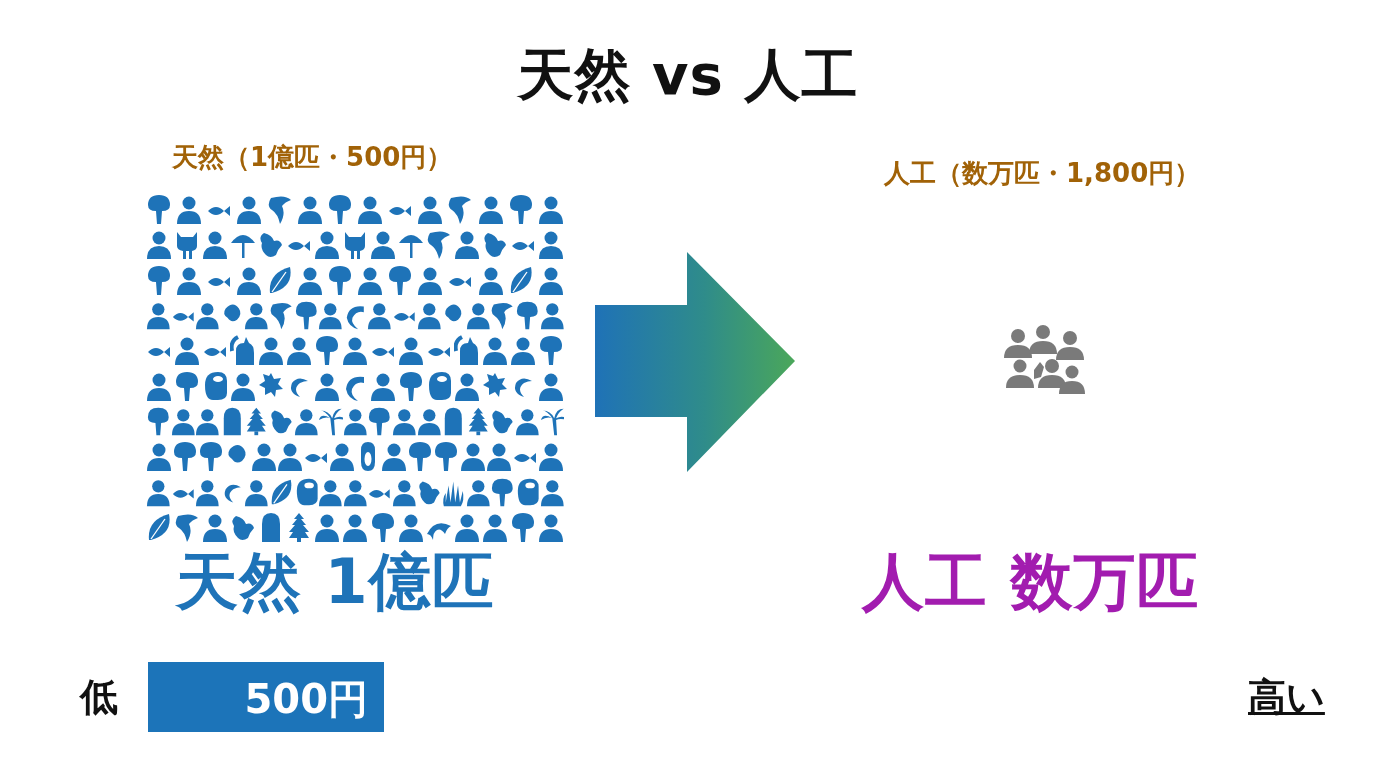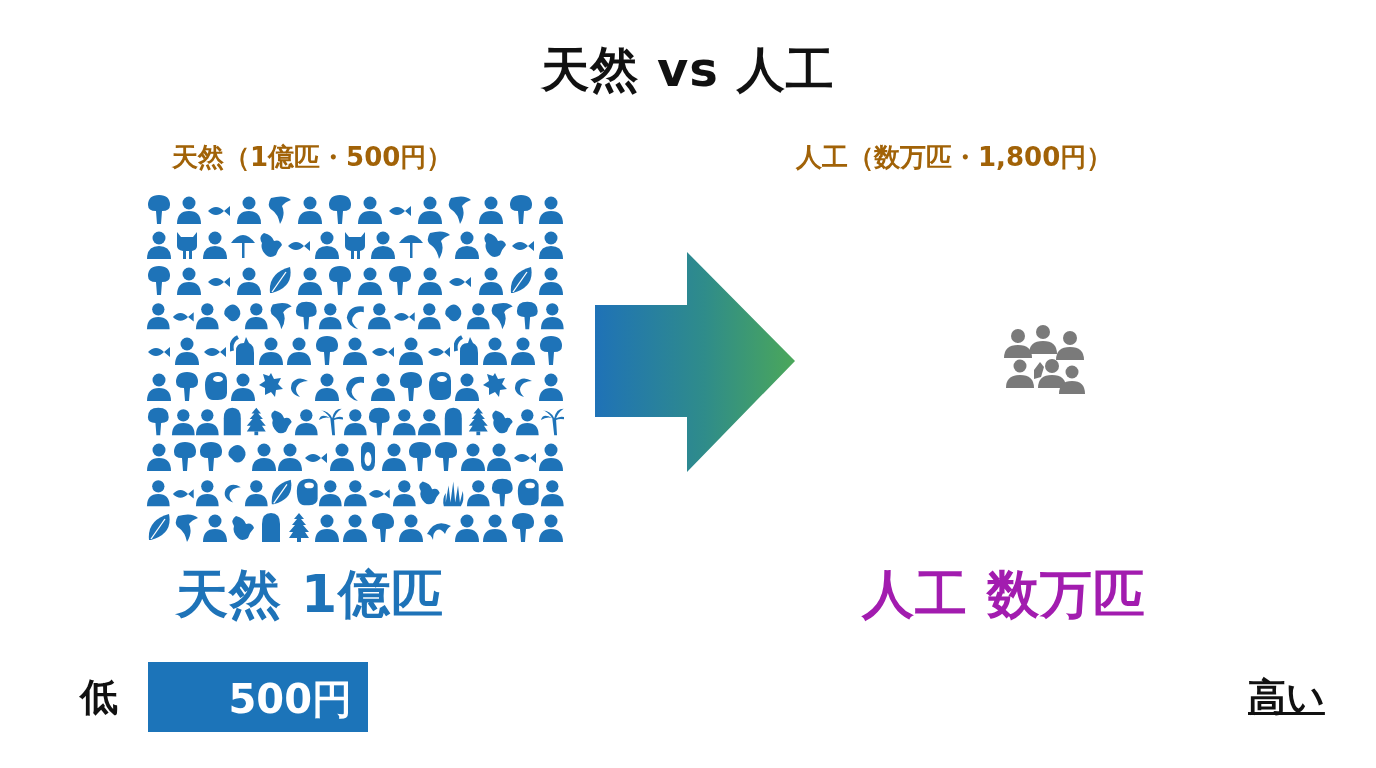--- a/index.html
+++ b/index.html
@@ -2,53 +2,53 @@
 <html><head>
 <meta charset="utf-8">
 <style>
   html, body { margin: 0; padding: 0; }
   body {
     width: 1376px; height: 768px; background: #ffffff; position: relative; overflow: hidden;
     font-family: "DejaVu Sans", "Liberation Sans", sans-serif; color: #111;
   }
   .title {
     position: absolute; left: 0; width: 1376px; top: 38px; text-align: center;
-    font-size: 48px; font-weight: bold; letter-spacing: 1px; color: #111;
+    font-size: 56px; font-weight: bold; letter-spacing: 1px; color: #111;
   }
   .sub {
     position: absolute; top: 140px; font-size: 26px; font-weight: bold; color: #a16207;
     white-space: nowrap;
   }
   .sub.left { left: 172px; }
-  .sub.right { left: 796px; }
+  .sub.right { left: 884px; margin-top: 16px; }
   .grid {
     position: absolute; left: 146px; top: 192px; width: 418px; height: 350px;
     display: flex; flex-direction: column; justify-content: space-between;
   }
   .grid-row { display: flex; justify-content: space-between; align-items: flex-end; height: 32px; }
   .grid-row svg { width: 26px; height: 30px; display: block; }
   .arrow { position: absolute; left: 595px; top: 252px; width: 200px; height: 220px; }
   .people { position: absolute; left: 1000px; top: 322px; width: 86px; height: 76px; }
   .big {
-    position: absolute; top: 560px; font-size: 52px; font-weight: bold; white-space: nowrap;
+    position: absolute; top: 540px; font-size: 62px; font-weight: bold; white-space: nowrap;
     letter-spacing: 1px;
   }
   .big.left { left: 176px; color: #1e73b8; }
   .big.right { left: 862px; color: #a21caf; }
   .end-label {
     position: absolute; top: 672px; font-size: 38px; font-weight: bold; color: #111;
   }
   .end-label.low { left: 80px; }
   .end-label.high { left: 1248px; text-decoration: underline; }
   .bar {
     position: absolute; left: 148px; top: 662px; width: 1080px; height: 70px;
     display: flex;
   }
   .bar .seg-low {
-    width: 220px; height: 100%; background: #1c74b9; position: relative;
+    width: 220px; height: 100%; background: #1c74b9; position: relative; padding-left: 16px;
   }
   .bar .seg-grad {
     flex: 1; height: 100%; position: relative;
     background: linear-gradient(90deg, #4fa356 0%, #549f5f 22%, #5f8d72 50%, #6b7e74 75%, #7d7d7d 100%);
   }
   .bar .val {
     position: absolute; top: 10px; font-size: 40px; font-weight: bold; color: #ffffff;
   }
   .bar .seg-low .val { right: 16px; }
   .bar .seg-grad .val { right: 18px; }

